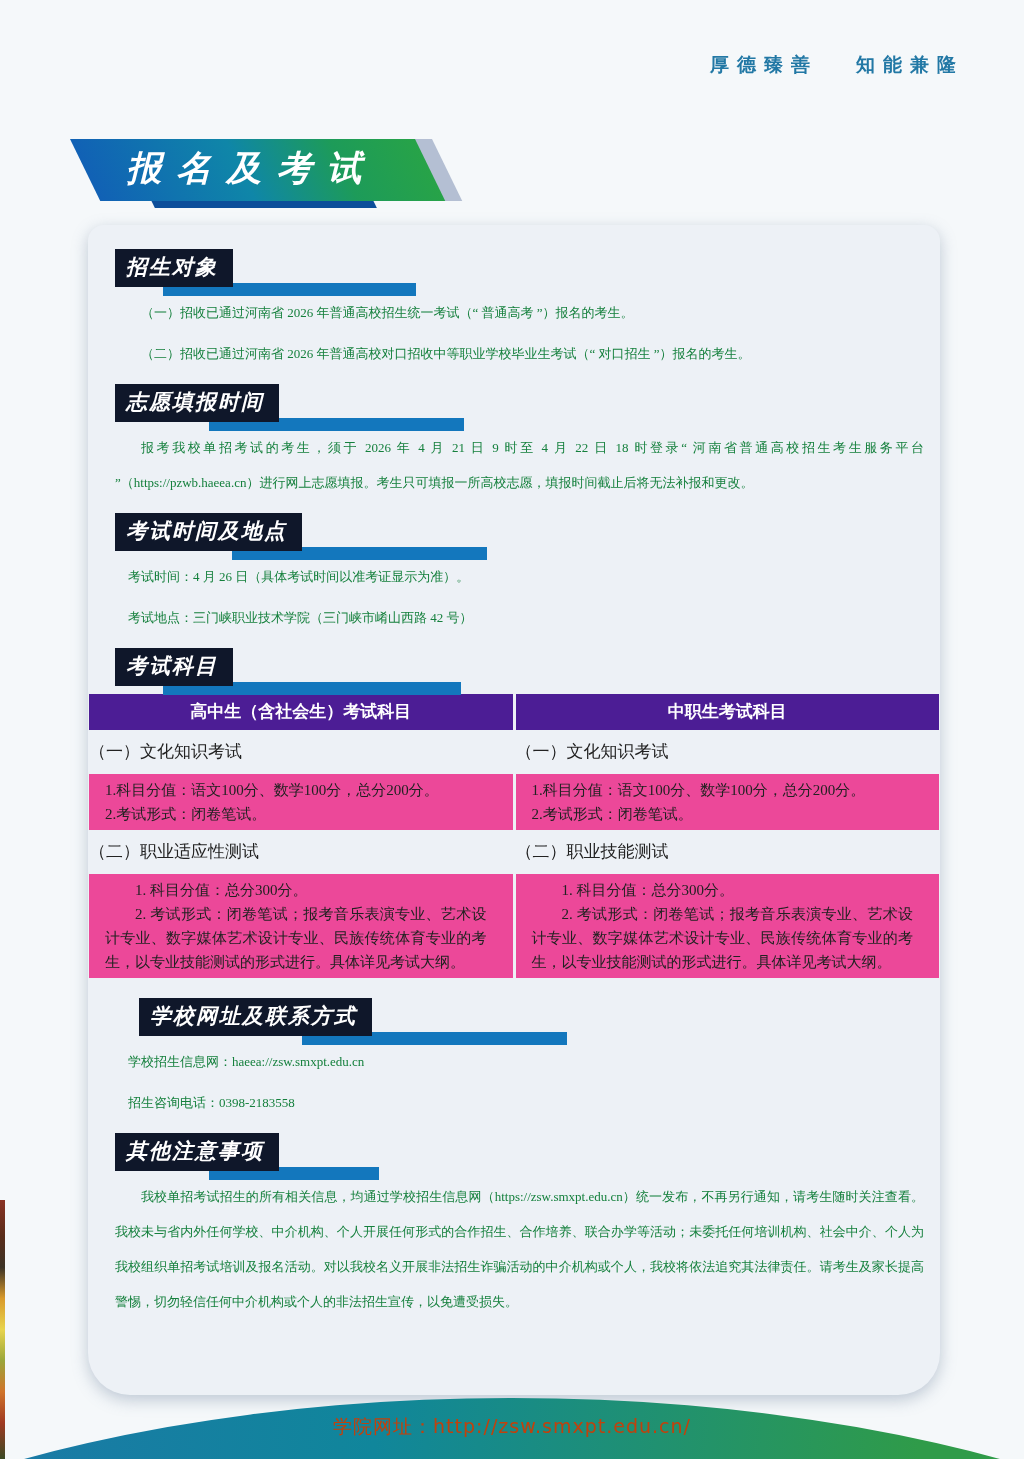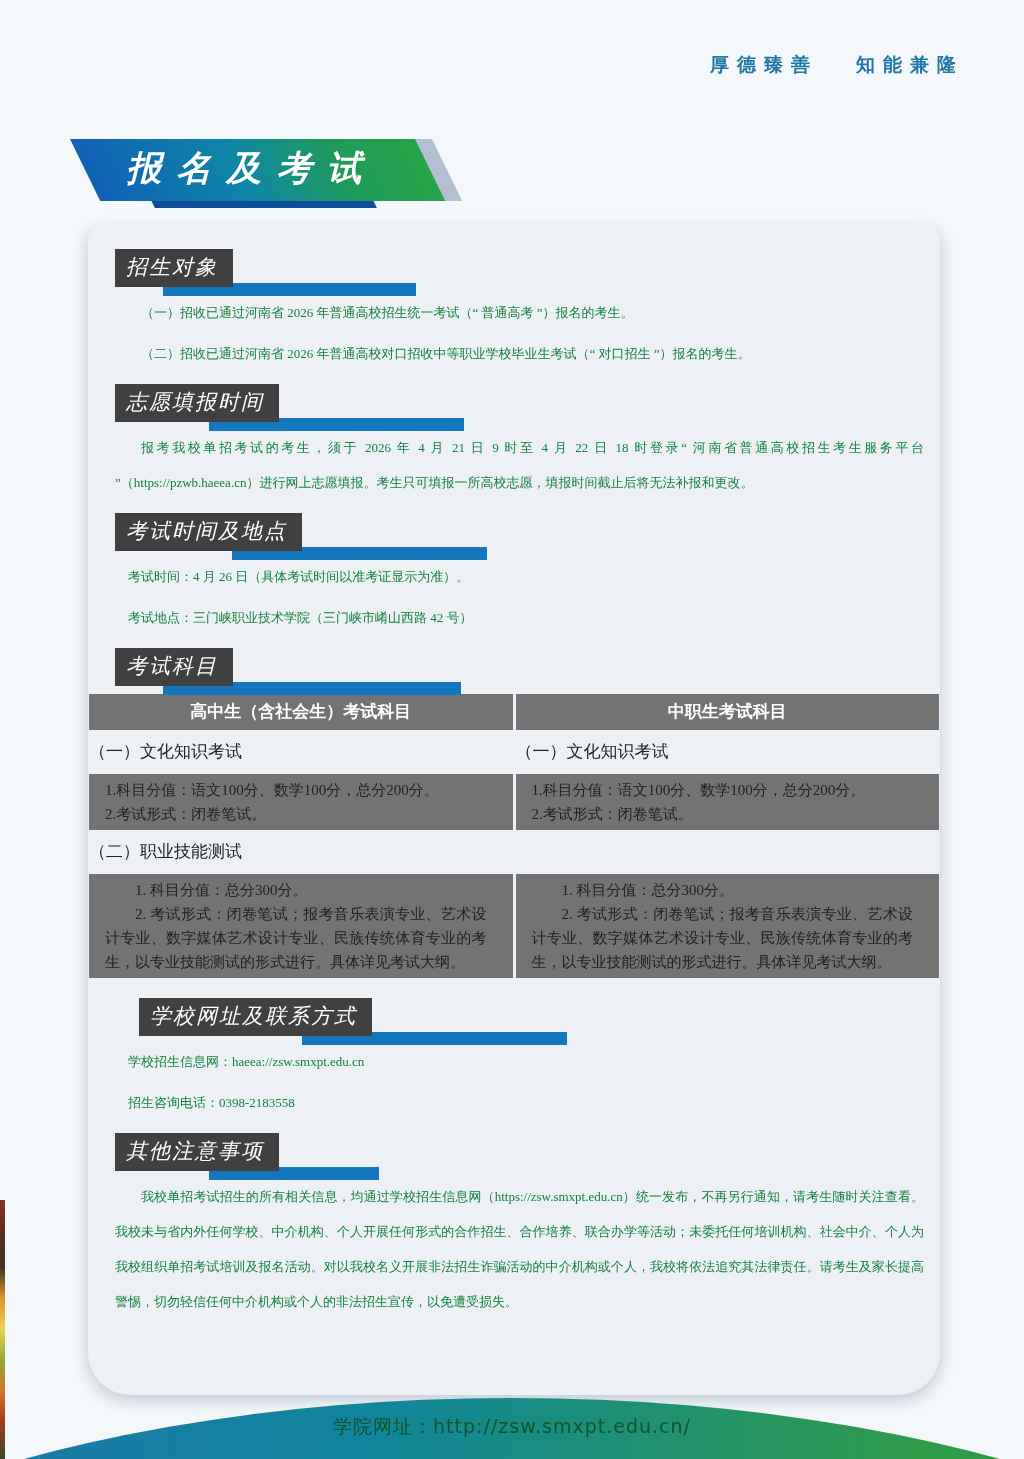--- a/index.html
+++ b/index.html
@@ -45,22 +45,22 @@
   .card{
     position:absolute; top:225px; left:88px; width:852px; height:1170px;
     background:#edf1f6; border-radius:16px 16px 42px 42px;
     box-shadow:0 5px 16px rgba(100,120,150,.38);
     padding-top:18px; overflow:hidden; z-index:2;
   }
 
   
   .ribbon{ display:flex; margin:6px 0 8px 27px; position:relative; }
   .ribbon-title{
-    position:relative; z-index:2; background:#404040; color:#ffffff;
-    font-weight:normal; font-style:italic; font-size:21px; letter-spacing:2px;
+    position:relative; z-index:2; background:#0f172a; color:#ffffff;
+    font-weight:bold; font-style:italic; font-size:21px; letter-spacing:2px;
     padding:4px 15px 6px 11px; white-space:nowrap;
   }
   .ribbon-bar{
     position:relative; z-index:1; align-self:flex-end;
     height:13px; margin-left:-70px; margin-bottom:-9px; background:#1377bd;
   }
   .bar-a{ width:253px; } .bar-b{ width:255px; } .bar-c{ width:255px; }
   .bar-d{ width:298px; } .bar-e{ width:265px; } .bar-f{ width:170px; }
   .mt13{ margin-top:13px; } .mt20{ margin-top:20px;padding-left:24px; }
 
@@ -72,39 +72,39 @@
   }
   .indent{ text-indent:2em; }
   .indent1{ text-indent:1em; }
   .para-block{ margin-top:8px; margin-bottom:6px; }
 
   
   .table{ margin:8px 1px 0 1px; }
   .row{ display:grid; grid-template-columns:1fr 1fr; column-gap:3px; }
   .cell{ color:#222222; }
   .th{
-    background:#737373; color:#ffffff; font-weight:bold;
+    background:#4c1d95; color:#ffffff; font-weight:bold;
     font-size:17px; line-height:20px; text-align:center; padding:8px 0;
   }
   .cell-center{ font-size:17px; line-height:20px; padding:12px 0; }
-  .cell-gray{ background:#737373; padding:4px 24px 4px 16px; }
+  .cell-gray{ background:#ec4899; padding:4px 24px 4px 16px; }
   .cell-gray p{ font-size:15px; line-height:24px; text-align:justify; text-justify:inter-character; }
   .cell-gray .ind2{ text-indent:2em; padding-right:2px; }
 
   
   .footer-ellipse{
     position:absolute; left:50%; top:1398px; width:1800px; height:382px;
     margin-left:-900px;
     border-radius:900px 900px 0 0 / 382px 382px 0 0;
     background:linear-gradient(93deg,#2171ae 8%,#10869b 42%,#2f9b49 72%);
     z-index:4;
   }
   .footer-text{
     position:absolute; top:1414px; left:0; width:1024px; text-align:center;
-    color:#14532d; font-size:19px; letter-spacing:1px; z-index:5;
+    color:#c2410c; font-size:19px; letter-spacing:1px; z-index:5;
     font-family:"DejaVu Sans","Liberation Sans",sans-serif;
   }
 
   
   .photo-sliver{
     position:absolute; left:0; top:1200px; width:5px; height:259px; z-index:6;
     background:linear-gradient(180deg,
       #8a3324 0%, #5a2d1a 14%, #3c3326 26%, #d99a2b 38%, #e8d44d 50%,
       #9aa63a 62%, #d0742a 74%, #a03a22 86%, #3a4a24 100%);
   }
@@ -164,20 +164,21 @@
         <div class="cell cell-gray">
           <p>1.科目分值：语文100分、数学100分，总分200分。</p>
           <p>2.考试形式：闭卷笔试。</p>
         </div>
         <div class="cell cell-gray">
           <p>1.科目分值：语文100分、数学100分，总分200分。</p>
           <p>2.考试形式：闭卷笔试。</p>
         </div>
       </div>
       <div class="row">
+        <div class="cell cell-center">（二）职业适应性测试</div>
         <div class="cell cell-center">（二）职业技能测试</div>
       </div>
       <div class="row">
         <div class="cell cell-gray">
           <p class="ind2">1. 科目分值：总分300分。</p>
           <p class="ind2">2. 考试形式：闭卷笔试；报考音乐表演专业、艺术设计专业、数字媒体艺术设计专业、民族传统体育专业的考生，以专业技能测试的形式进行。具体详见考试大纲。</p>
         </div>
         <div class="cell cell-gray">
           <p class="ind2">1. 科目分值：总分300分。</p>
           <p class="ind2">2. 考试形式：闭卷笔试；报考音乐表演专业、艺术设计专业、数字媒体艺术设计专业、民族传统体育专业的考生，以专业技能测试的形式进行。具体详见考试大纲。</p>

